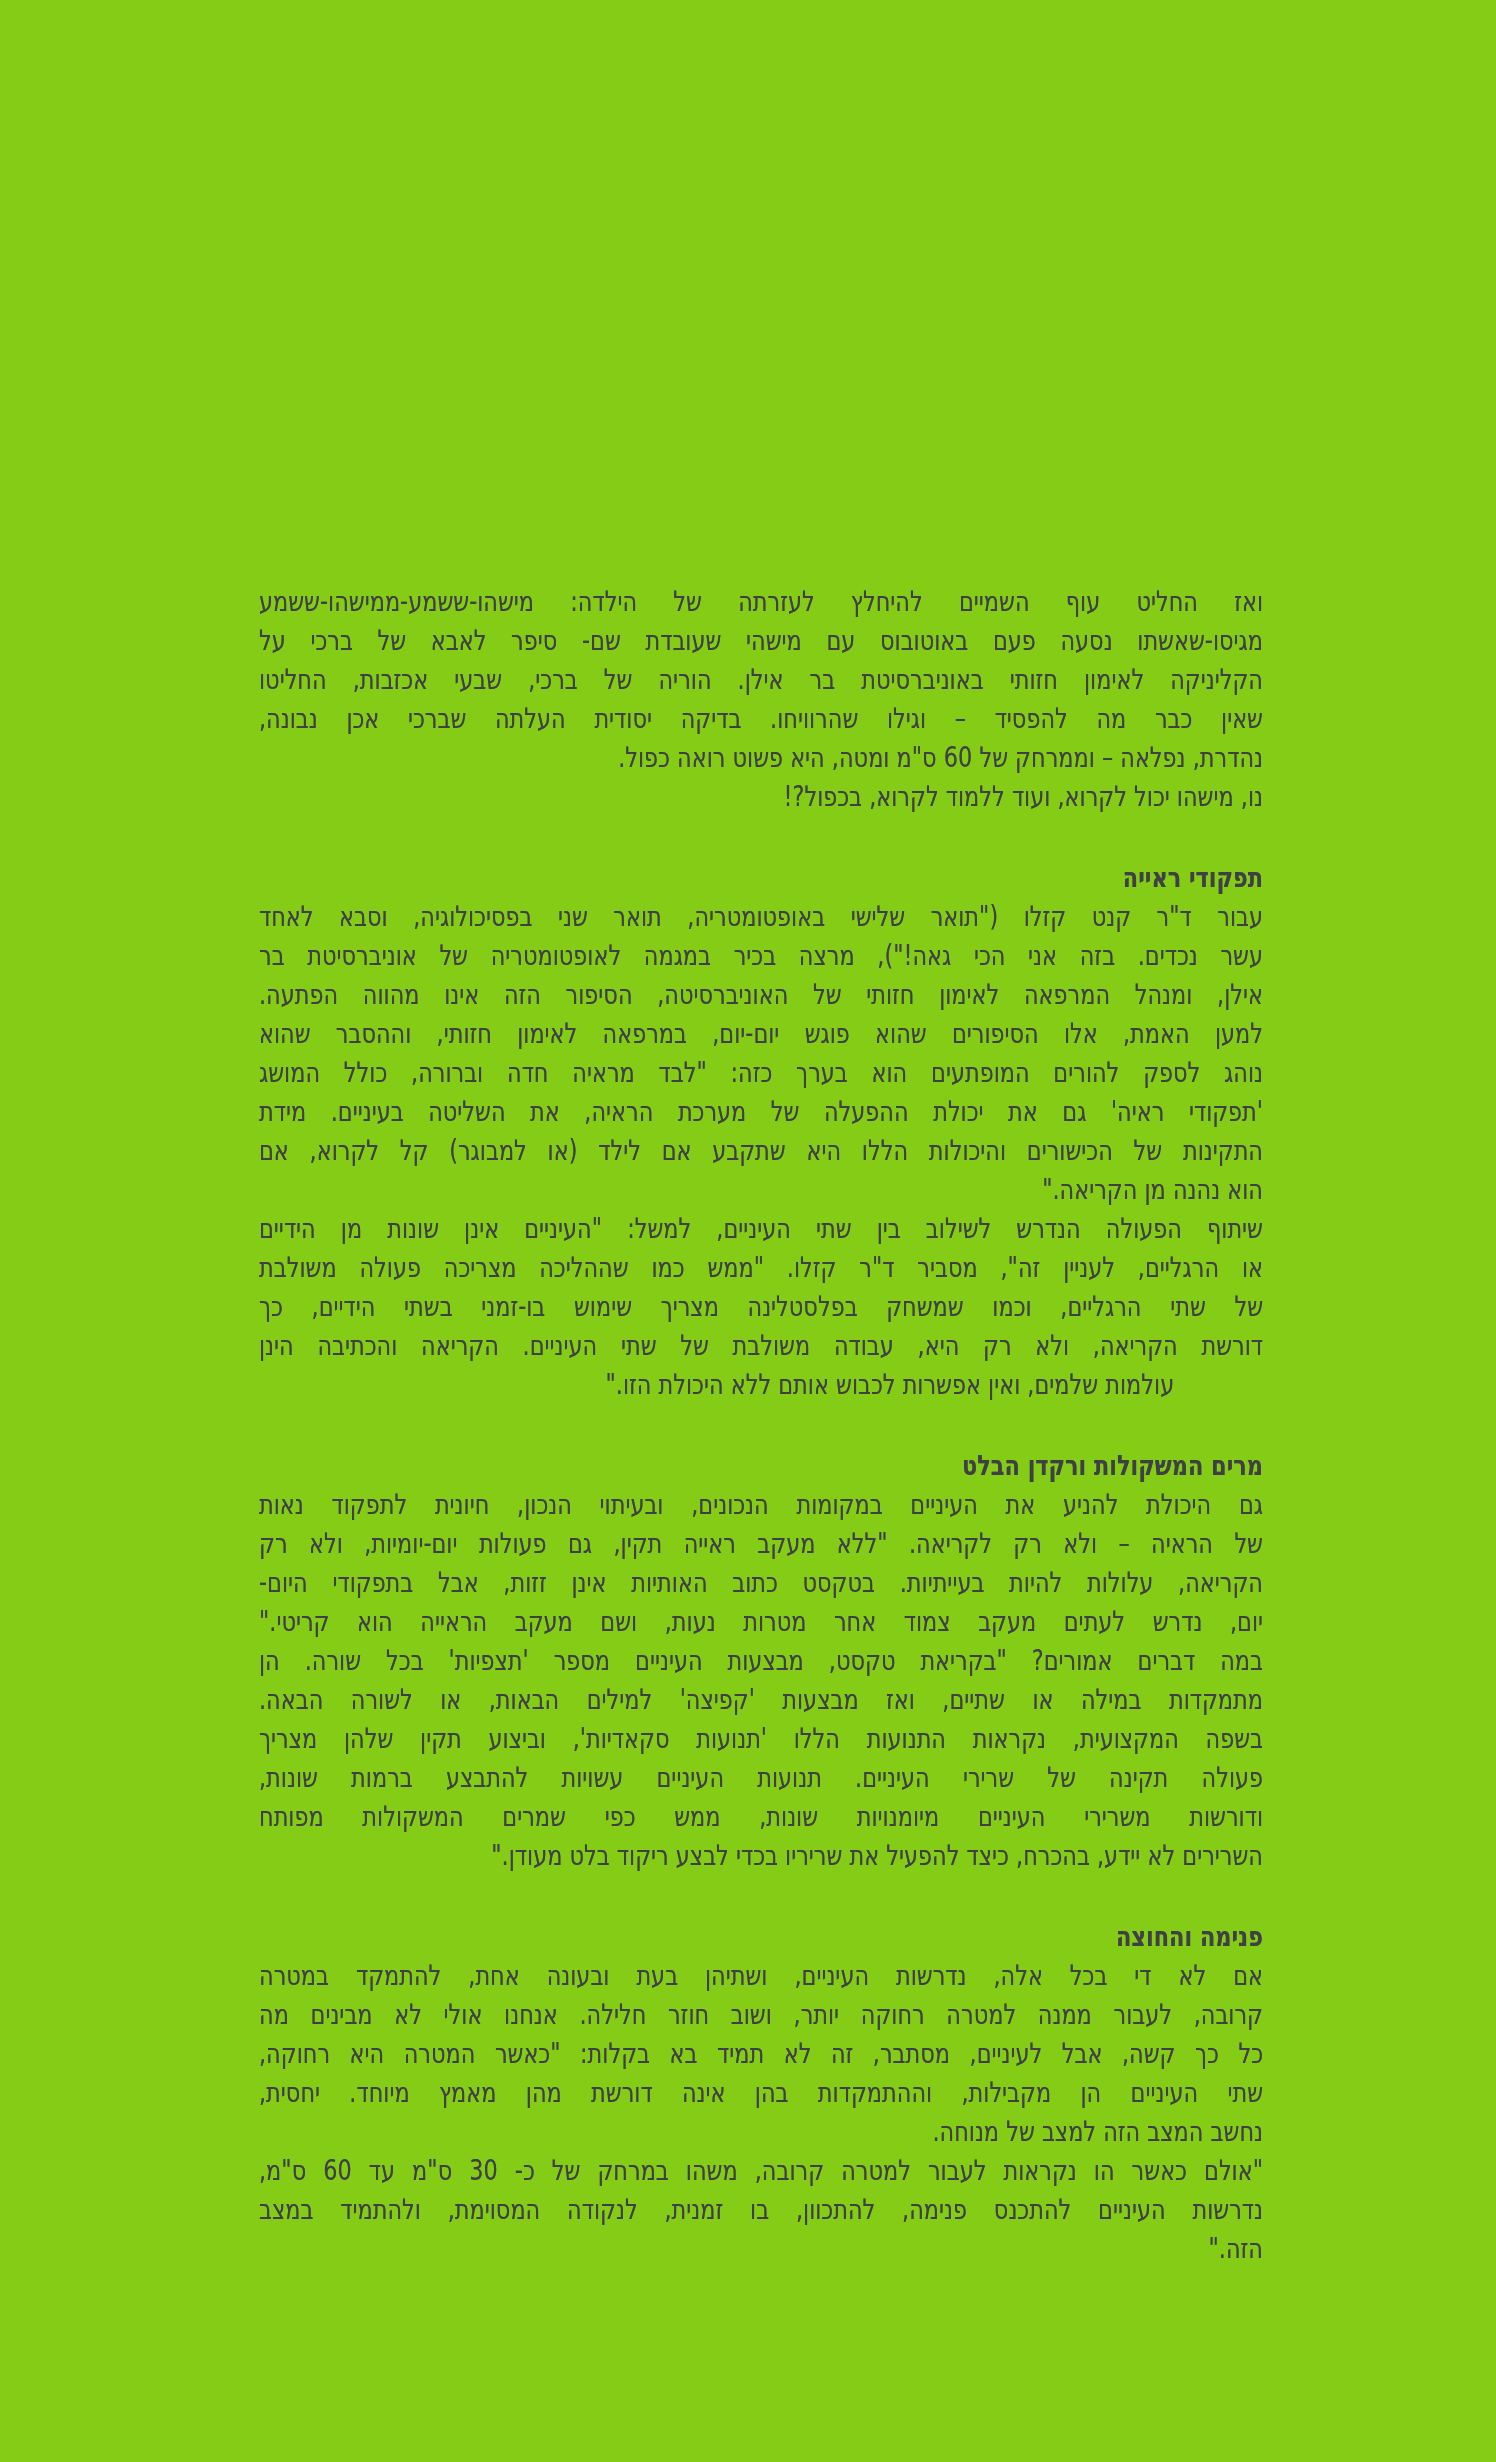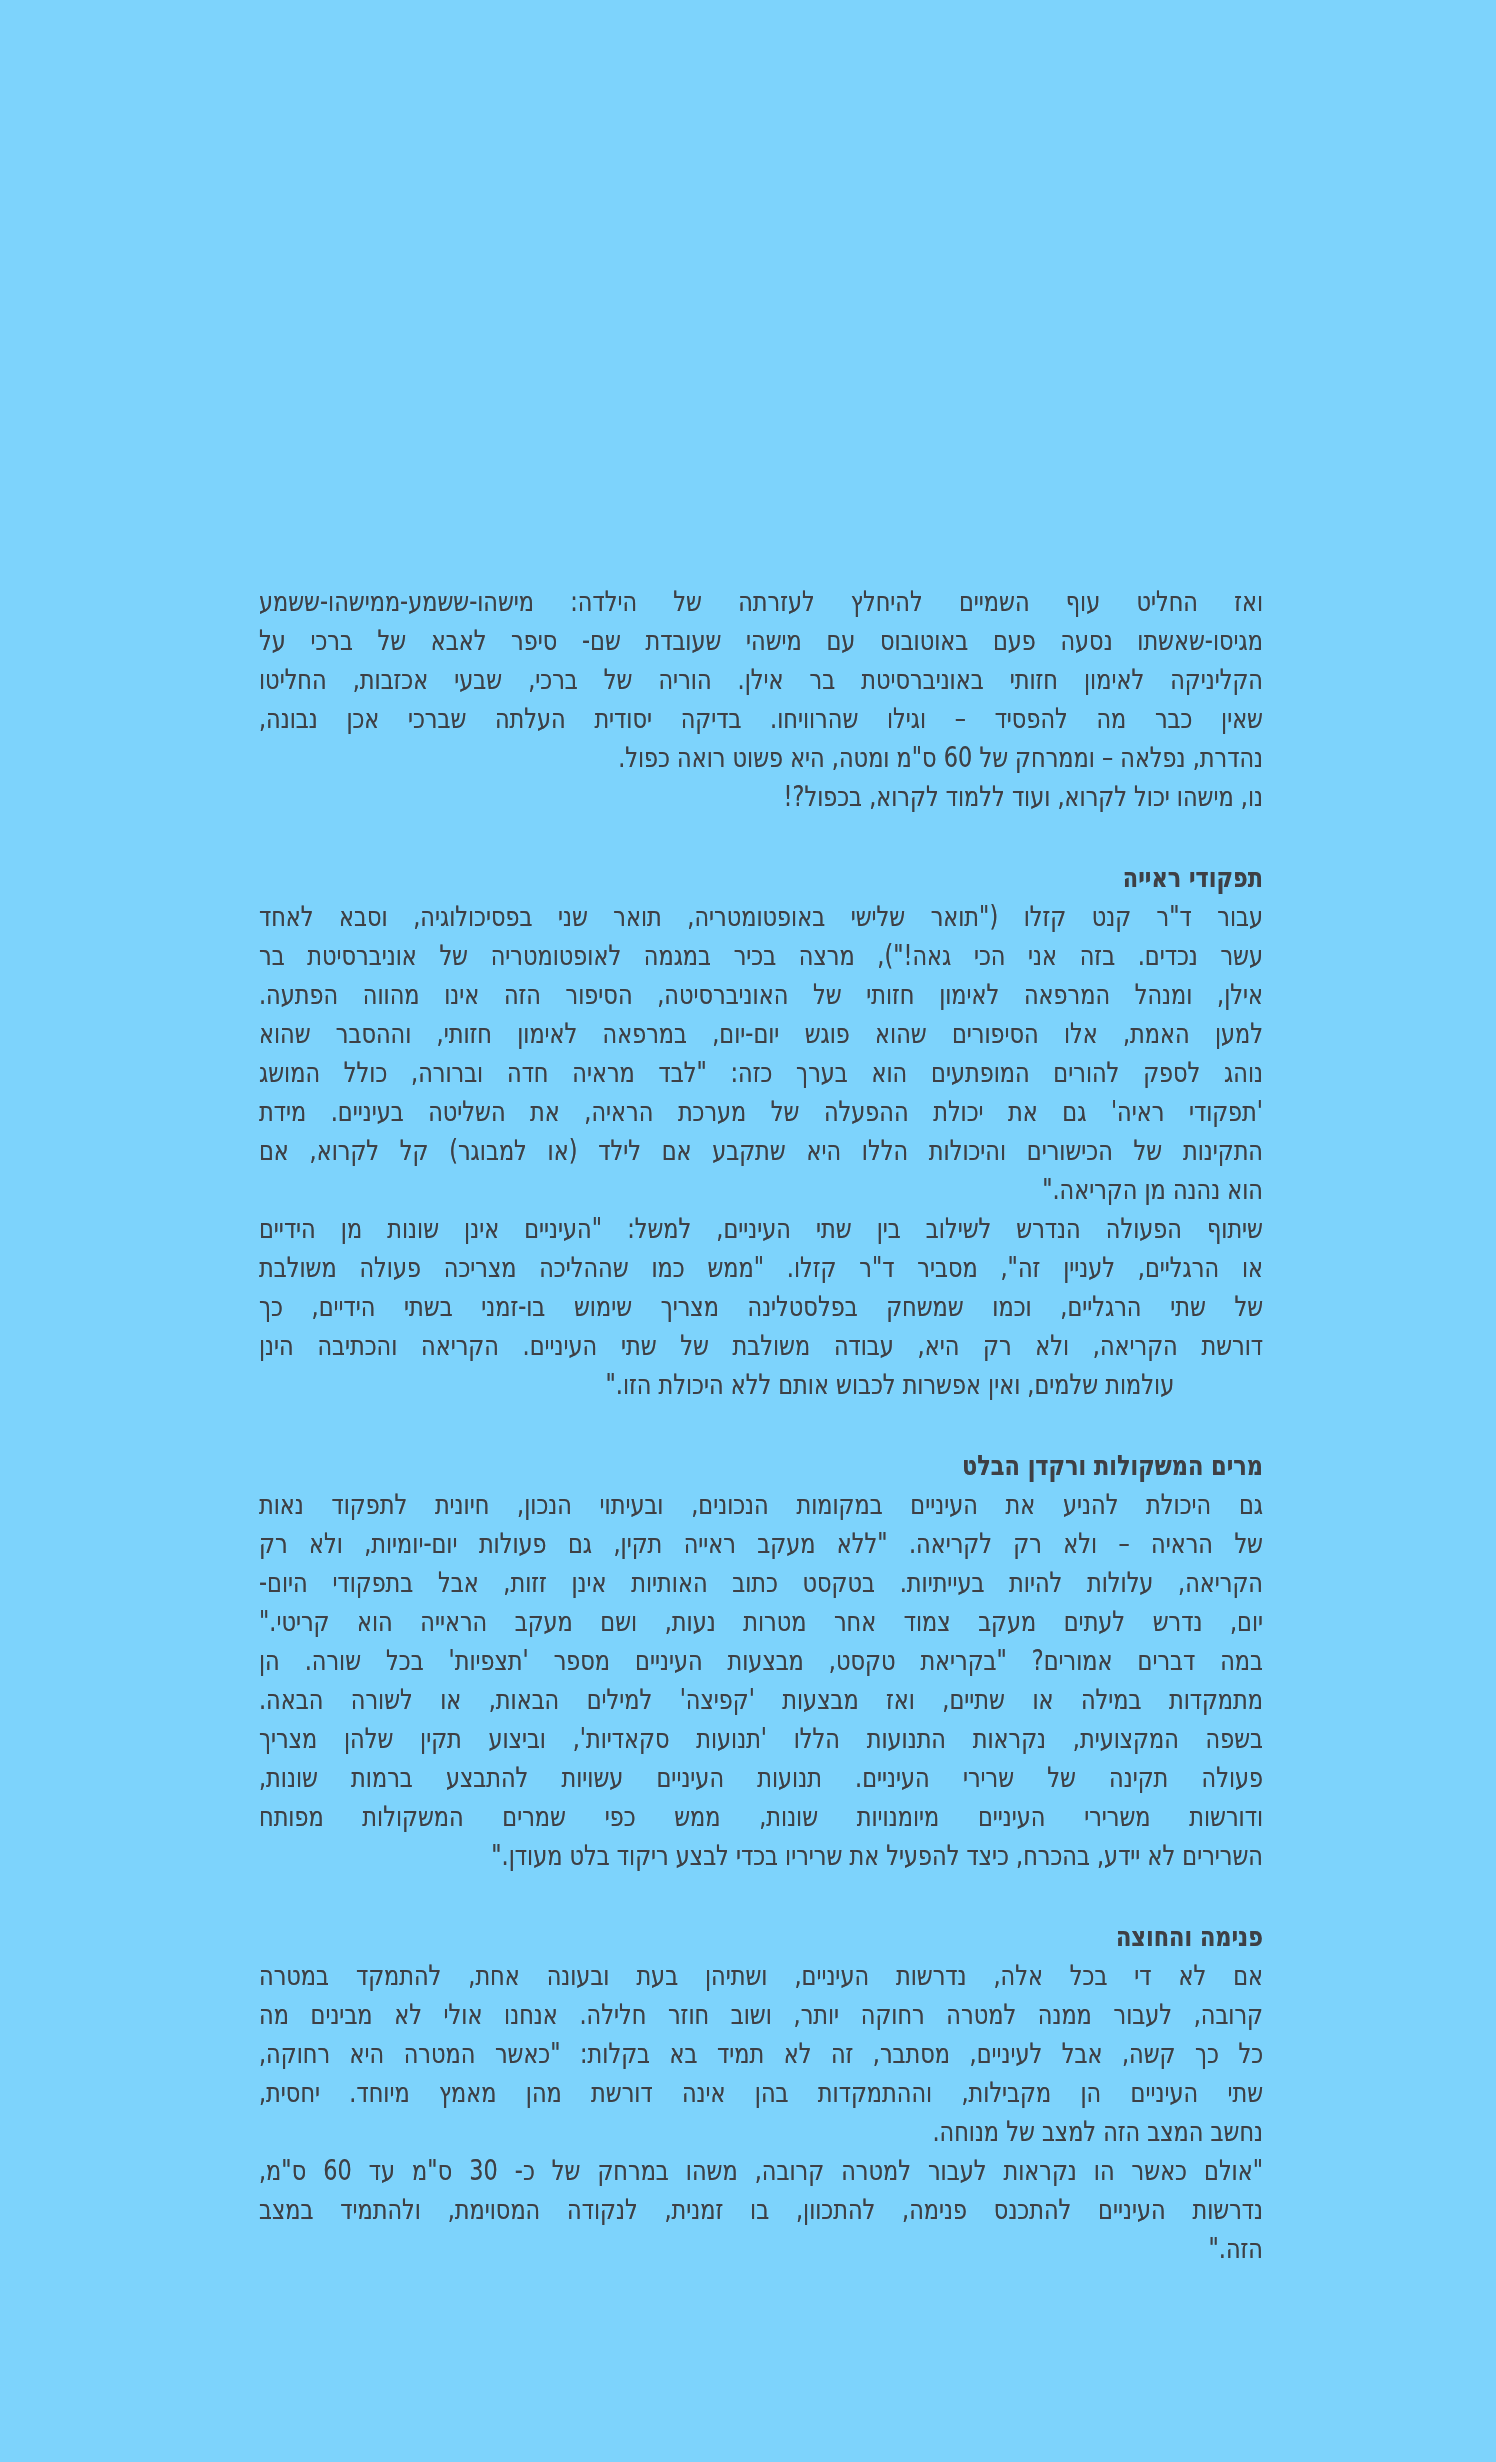--- a/index.html
+++ b/index.html
@@ -5,21 +5,21 @@
   html, body { margin: 0; padding: 0; }
   body {
     width: 1496px; height: 2462px;
     background: #ffffff;
     position: relative;
     font-family: "DejaVu Sans", sans-serif;
     overflow: hidden;
   }
   .page {
     position: absolute; inset: 0;
-    background: #7dd3fc;
+    background: #84cc16;
   }
   .textblock {
     position: absolute;
     top: 582px;
     right: 233px;
     width: 1004px;
     direction: rtl;
     unicode-bidi: embed;
     color: #3e4045;
     font-size: 28px;

